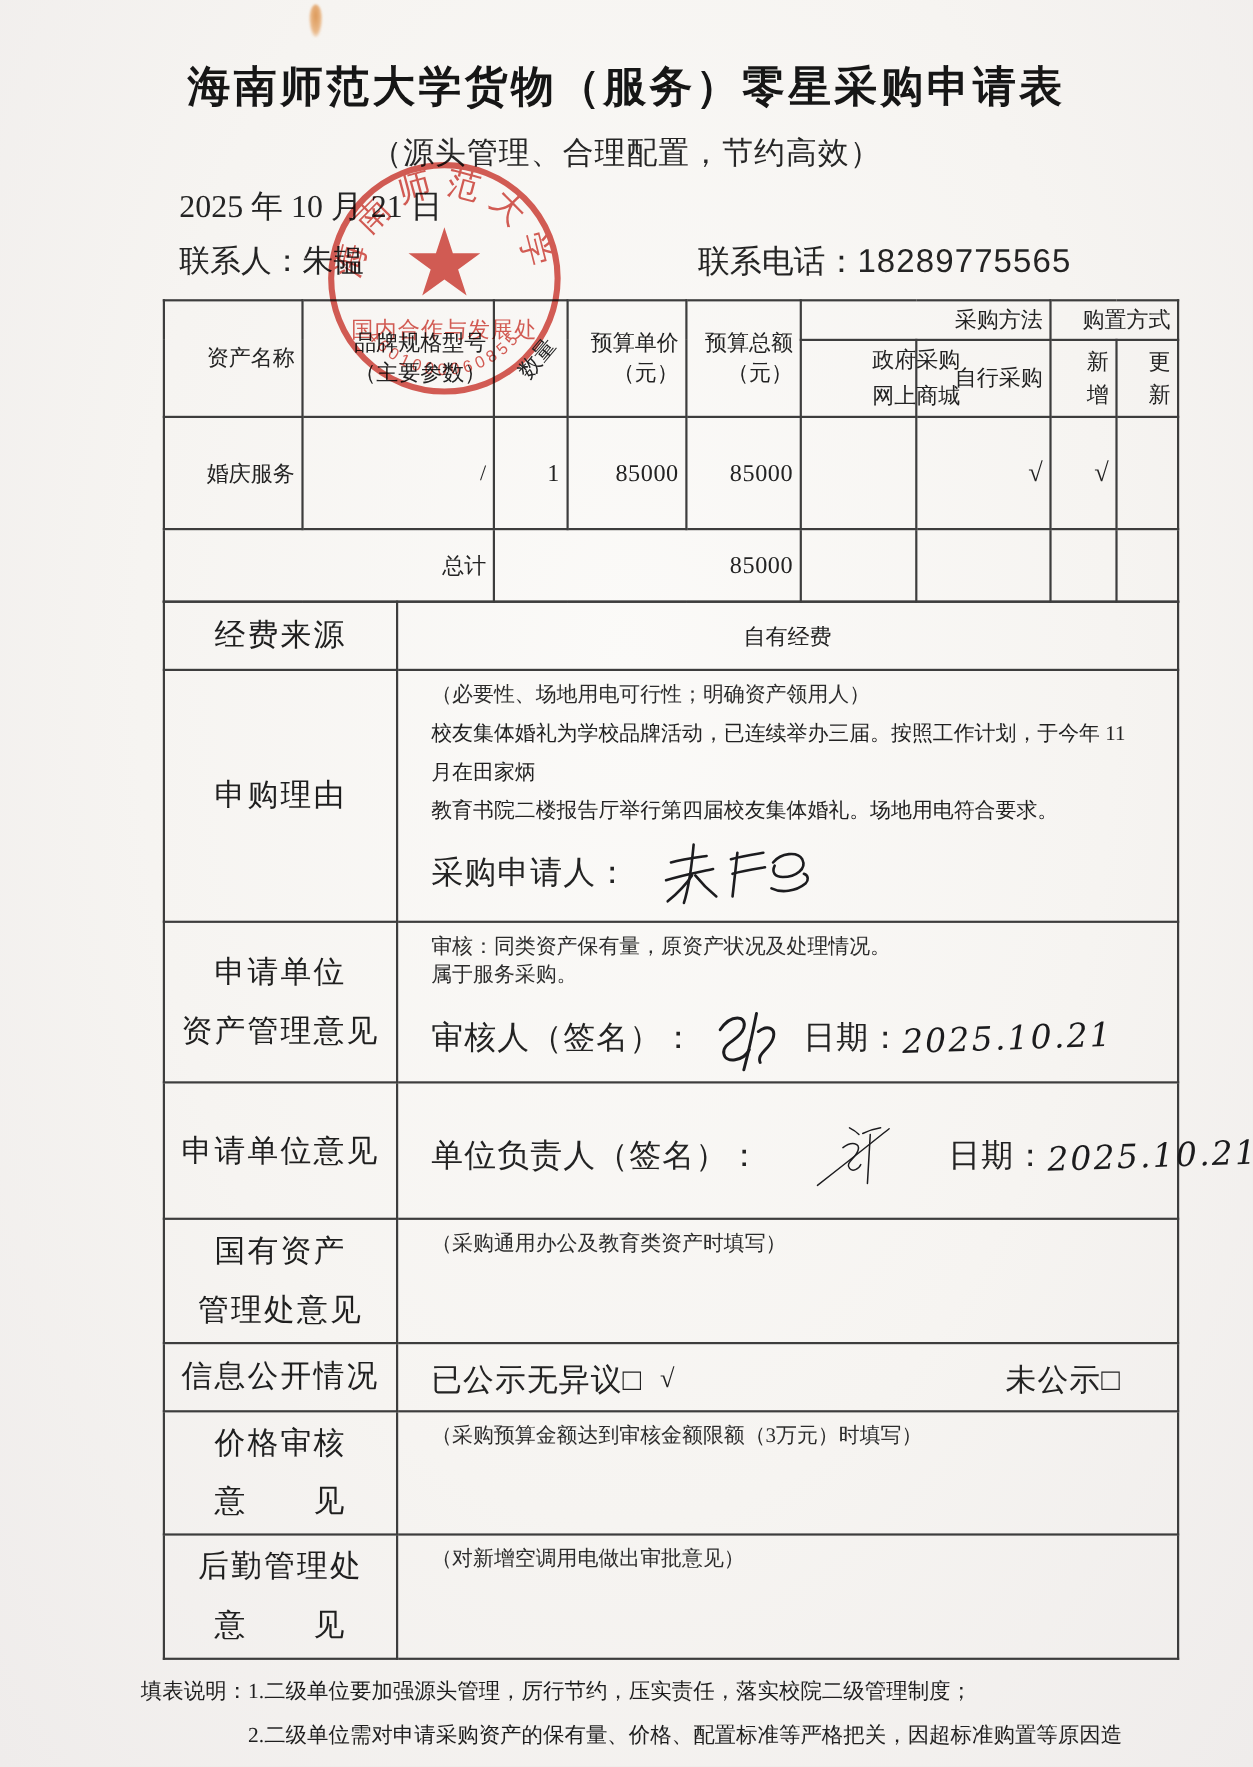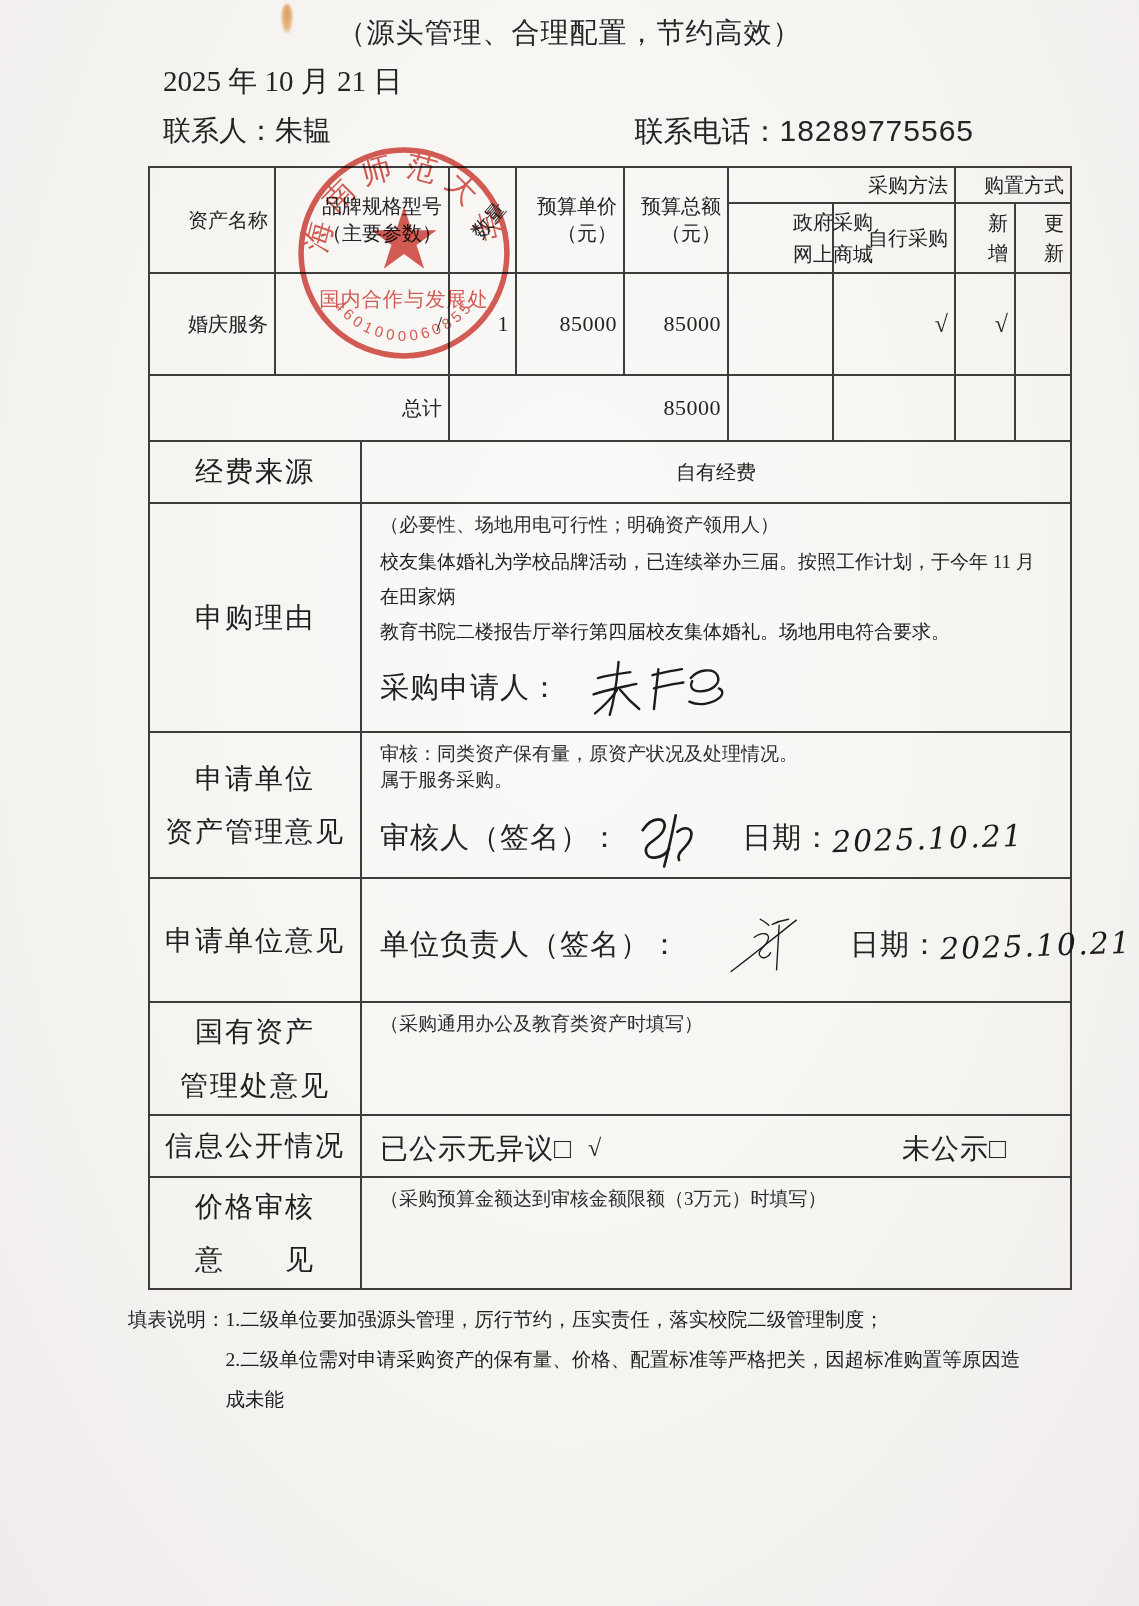--- a/index.html
+++ b/index.html
@@ -55,21 +55,21 @@
   .r-total{height:66px;font-size:22px;}
   .num{font-size:22px;letter-spacing:.5px;}
   .rot{display:inline-block;transform:rotate(-50deg);font-size:20px;}
   .wrap2{display:inline-block;width:1.15em;word-break:break-all;line-height:1.5;}
   .wrap8{display:inline-block;width:4.6em;word-break:break-all;line-height:1.6;margin-left:46px;}
   .check{font-size:24px;}
   .lbl{
     text-align:center;vertical-align:middle;
     font-size:28px;letter-spacing:2px;line-height:1.9;color:#1f1f1f;
   }
-  .content{vertical-align:top;text-align:left;padding:8px 18px;}
+  .content{vertical-align:top;text-align:left;padding:8px 30px;}
   .hint{font-size:19px;color:#2c2c2c;}
   .bodytext{font-size:19px;line-height:1.85;color:#222;margin-top:6px;}
   .centertext{text-align:center;vertical-align:middle;font-size:20px;}
   .sigline{display:flex;align-items:center;margin-top:4px;}
   .siglabel{font-size:29px;letter-spacing:1px;white-space:nowrap;}
   .handwrite{
     font-family:"DejaVu Serif", serif;font-style:italic;
     font-size:30px;letter-spacing:2px;color:#1b1b1d;
     display:inline-block;transform:rotate(-2deg);
   }
@@ -84,20 +84,21 @@
   .footer .flabel{white-space:nowrap;}
   .seal-text{fill:#cf3a31;font-family:"Liberation Sans", sans-serif;}
 </style>
 </head>
 <body>
 
 <div class="paper">
 
   <div class="smudge"></div>
 
+  <h1 class="title">海南师范大学货物（服务）零星采购申请表</h1>
   <div class="subtitle">（源头管理、合理配置，节约高效）</div>
 
   <div class="info-row">
     <div class="right">2025 年  10  月  21  日</div>
   </div>
 
   <div class="info-row">
     <div class="left">
       <span>联系人：</span><span>朱韫</span>
     </div>
@@ -294,20 +295,29 @@
     <tr style="height:100px">
       <td class="lbl">
         <div>价格审核</div>
         <div>意　　见</div>
       </td>
       <td class="content">
         <div class="hint">（采购预算金额达到审核金额限额（3万元）时填写）</div>
       </td>
     </tr>
 
+    <tr style="height:96px">
+      <td class="lbl">
+        <div>后勤管理处</div>
+        <div>意　　见</div>
+      </td>
+      <td class="content">
+        <div class="hint">（对新增空调用电做出审批意见）</div>
+      </td>
+    </tr>
   </tbody>
     </table>
 
   <div class="footer">
     <div class="flabel">填表说明：</div>
     <div>
       <div>1.二级单位要加强源头管理，厉行节约，压实责任，落实校院二级管理制度；</div>
       <div>2.二级单位需对申请采购资产的保有量、价格、配置标准等严格把关，因超标准购置等原因造成未能</div>
 
     </div>

